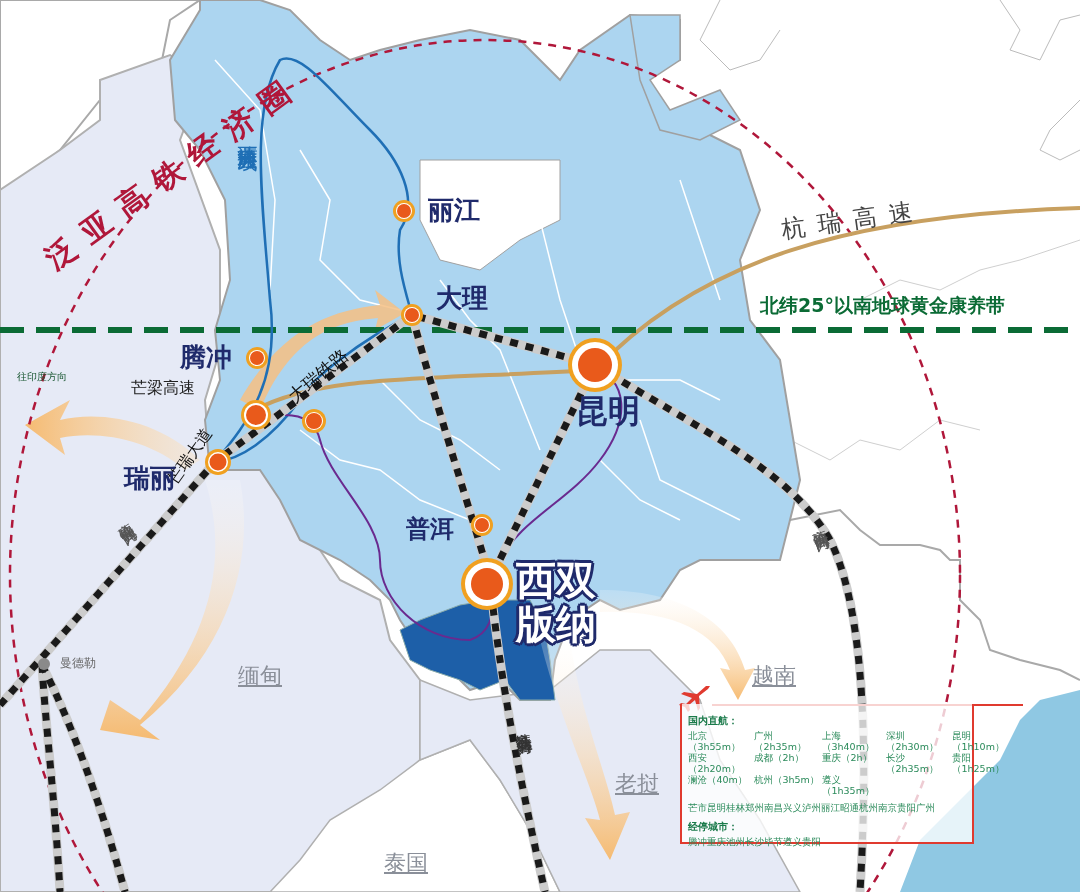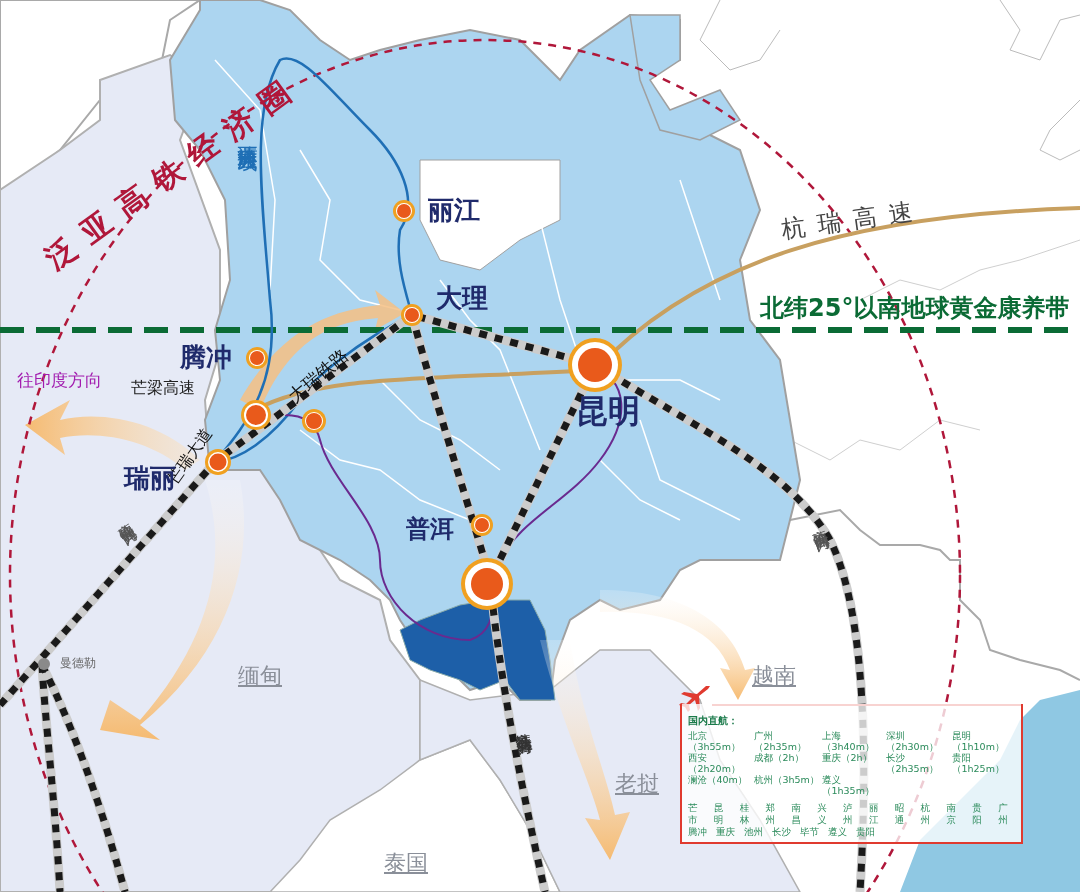--- a/index.html
+++ b/index.html
@@ -9,29 +9,29 @@
   .lbl { position: absolute; white-space: nowrap; line-height: 1; }
   .city-big { font-weight: bold; color: #1f2a6b; }
   .country { color: #8a8f99; font-size: 22px; text-decoration: underline; }
   .grey-note { color: #555; font-size: 14px; }
   .vert { writing-mode: vertical-rl; letter-spacing: 1px; }
   .xsbn {
     position: absolute; left: 516px; top: 558px; color: #ffffff; font-weight: bold; font-size: 40px; line-height: 44px;
     text-shadow: -3px 0 #1f2a6b, 3px 0 #1f2a6b, 0 -3px #1f2a6b, 0 3px #1f2a6b, -2px -2px #1f2a6b, 2px 2px #1f2a6b, -2px 2px #1f2a6b, 2px -2px #1f2a6b;
   }
   .legend {
-    position: absolute; left: 680px; top: 704px; width: 343px; height: 140px;
+    position: absolute; left: 680px; top: 704px; width: 294px; height: 140px;
     border-left: 2px solid #e03a2f; border-right: 2px solid #e03a2f; border-bottom: 2px solid #e03a2f;
     background: rgba(255,255,255,0.78); box-sizing: border-box; padding: 8px 6px 4px 6px;
     font-size: 9.5px; color: #2a8a5a;
   }
   .legend-topline { position: absolute; left: 712px; top: 704px; width: 311px; height: 2px; background: #e03a2f; }
   .legend h4 { margin: 2px 0 2px 0; font-size: 10px; color: #1a7a4a; font-weight: bold; }
   .legend .flights { display: grid; grid-template-columns: 66px 68px 64px 66px 70px; line-height: 11px; margin-top: 0; margin-bottom: 6px; }
-  .legend .cities { display: flex; gap: 9px; line-height: 12px; }
+  .legend .cities { display: flex; line-height: 12px; margin-bottom: 6px; }
   .plane { position: absolute; left: 678px; top: 684px; }
 </style>
 </head>
 <body>
 
 <div class="map">
 
 <svg class="base" width="1080" height="892" viewBox="0 0 1080 892">
   <defs>
     <linearGradient id="arrowGradH" x1="0" y1="0" x2="1" y2="0">
@@ -177,40 +177,44 @@
           <circle cx="487" cy="584" r="22" fill="#fff"></circle>
           <circle cx="487" cy="584" r="16" fill="#e95a1b"></circle>
         </g>
   </g>
 </svg>
 
 <div class="lbl" style="left:40px; top:140px; color:#b0173a; font-size:30px; font-weight:bold; letter-spacing:14px; transform: rotate(-36deg); transform-origin: left top; top:250px; left:40px;">
   <span>泛亚高铁经济圈</span>
 </div>
 
-<div class="lbl" style="left:760px; top:296px; color:#0b6b35; font-size:24px; font-weight:bold;text-align:right;">北纬25°以南地球黄金康养带</div>
+<div class="lbl" style="left:760px; top:296px; color:#0b6b35; font-size:19px; font-weight:bold;text-align:right;">北纬25°以南地球黄金康养带</div>
 
 <div class="lbl" style="left:780px; top:218px; color:#444; font-size:24px; letter-spacing:12px; transform: rotate(-8deg); transform-origin:left top;">杭瑞高速</div>
 
 <div class="lbl vert" style="left:238px; top:130px; color:#1f6fb5; font-size:20px;">滇西旅游大环线</div>
 
 <div class="lbl" style="left:285px; top:392px; color:#111; font-size:18px; transform: rotate(-40deg); transform-origin:left top;">大瑞铁路</div>
 
 <div class="lbl" style="left:165px; top:478px; color:#111; font-size:16px; transform: rotate(-55deg); transform-origin:left top;">芒瑞大道</div>
 
 <div class="lbl" style="left:131px; top:380px; color:#222; font-size:16px;">芒梁高速</div>
 
-<div class="lbl grey-note" style="left:17px; top:372px; font-size:17px; color:#a21caf;">往印度方向</div>
+<div class="lbl grey-note" style="left:17px; top:372px; font-size:10px; color:#14532d;">往印度方向</div>
 
 <div class="lbl city-big" style="left:428px; top:197px; font-size:26px;">丽江</div>
 <div class="lbl city-big" style="left:436px; top:285px; font-size:26px;">大理</div>
 <div class="lbl city-big" style="left:180px; top:344px; font-size:26px;">腾冲</div>
 <div class="lbl city-big" style="left:124px; top:465px; font-size:26px;">瑞丽</div>
 <div class="lbl city-big" style="left:576px; top:395px; font-size:32px;">昆明</div>
 <div class="lbl city-big" style="left:406px; top:517px; font-size:24px;">普洱</div>
+<div class="xsbn">
+  <div>西双</div>
+  <div>版纳</div>
+</div>
 
 <div class="lbl vert" style="left:108px; top:520px; color:#555; font-size:15px; transform: rotate(-35deg); transform-origin:left top;">高铁往仰光方向</div>
 <div class="lbl vert" style="left:512px; top:722px; color:#333; font-size:16px; transform: rotate(-10deg); transform-origin:left top;">高铁往曼谷方向</div>
 <div class="lbl vert" style="left:806px; top:522px; color:#555; font-size:15px; transform: rotate(-20deg); transform-origin:left top;">高铁往河内方向</div>
 
 <div class="lbl country" style="left:238px; top:665px;">缅甸</div>
 <div class="lbl country" style="left:615px; top:773px;">老挝</div>
 <div class="lbl country" style="left:752px; top:665px;">越南</div>
 <div class="lbl country" style="left:384px; top:852px;">泰国</div>
 <div class="lbl" style="left:60px; top:657px; color:#666; font-size:12px;">曼德勒</div>
@@ -244,20 +248,21 @@
     <span>南昌</span>
     <span>兴义</span>
     <span>泸州</span>
     <span>丽江</span>
     <span>昭通</span>
     <span>杭州</span>
     <span>南京</span>
     <span>贵阳</span>
     <span>广州</span>
   </div>
+  <h4>经停城市：</h4>
   <div class="cities">
     <span>腾冲</span>
     <span>重庆</span>
     <span>池州</span>
     <span>长沙</span>
     <span>毕节</span>
     <span>遵义</span>
     <span>贵阳</span>
   </div>
 </div>

